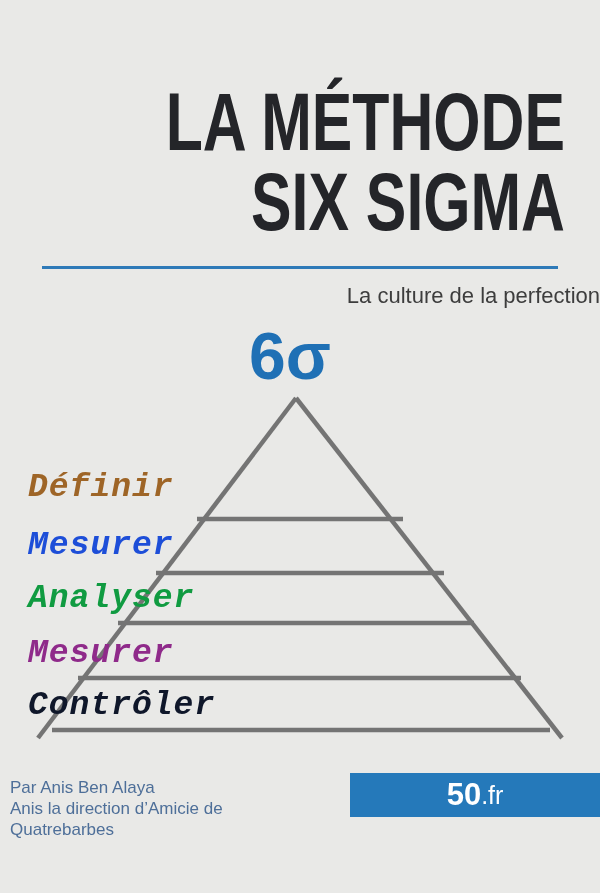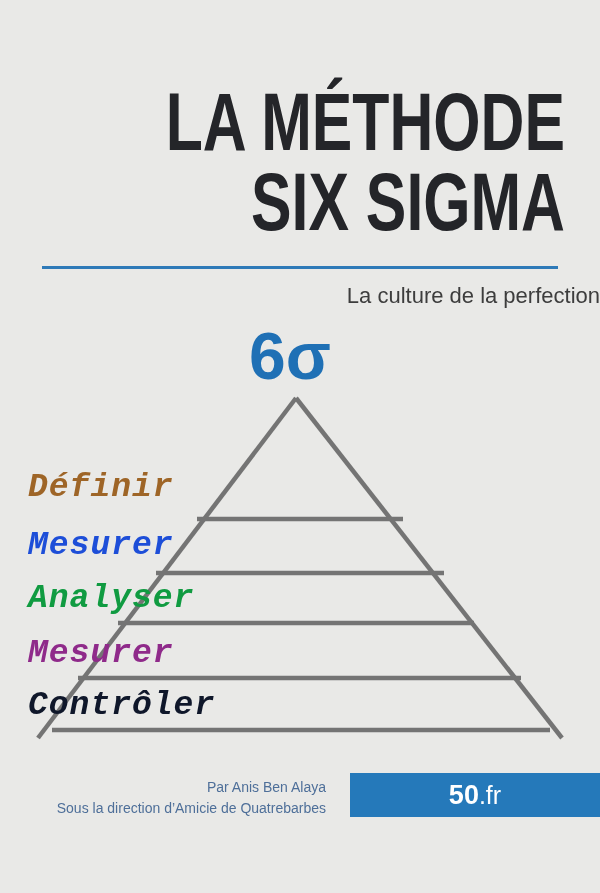--- a/index.html
+++ b/index.html
@@ -62,34 +62,33 @@
     letter-spacing:1px;
     padding-left:28px;
   }
   .lvl-0 { top:468px; }
   .lvl-1 { top:526px; }
   .lvl-2 { top:579px; }
   .lvl-3 { top:634px; }
   .lvl-4 { top:686px; }
 
   .credits {
-    position:absolute; top:777px; left:16px; right:274px;
-    text-align:right;
-    font-size:14px; line-height:21px;
+    position:absolute; top:777px; left:10px; right:274px;
+    font-size:17px; line-height:21px;
     color:#4e6f99;
   }
 
   .logo-box {
     position:absolute; top:773px; left:350px; width:250px; height:44px;
     background:#2579ba;
     color:#ffffff;
     display:flex; align-items:center; justify-content:center;
     white-space:nowrap;
   }
-  .logo-bold    { font-size:27px; font-weight:700; }
+  .logo-bold    { font-size:31px; font-weight:700; }
   .logo-regular { font-size:31px; font-weight:400; letter-spacing:0.5px; }
   .logo-suffix  { font-size:25px; font-weight:400; }
 </style>
 </head>
 <body>
 
 <div class="cover">
 
 
   <div class="title">
@@ -118,21 +117,21 @@
   </svg>
 
   <div class="level-label lvl-0" style="color: rgb(158, 101, 39);">Définir</div>
   <div class="level-label lvl-1" style="color: #1d4ed8;">Mesurer</div>
   <div class="level-label lvl-2" style="color: rgb(16, 155, 65);">Analyser</div>
   <div class="level-label lvl-3" style="color: rgb(143, 42, 138);">Mesurer</div>
   <div class="level-label lvl-4" style="color: #0f172a;">Contrôler</div>
 
   <div class="credits">
     <div>Par Anis Ben Alaya</div>
-    <div>Sous la direction d’Amicie de Quatrebarbes</div>
+    <div>Anis la direction d’Amicie de Quatrebarbes</div>
   </div>
 
   <div class="logo-box" style="background-color: rgb(37, 121, 186);">
     <span class="logo-bold">50</span>
       <span class="logo-suffix">.fr</span>
   </div>
 
 </div>
 
 </body></html>

